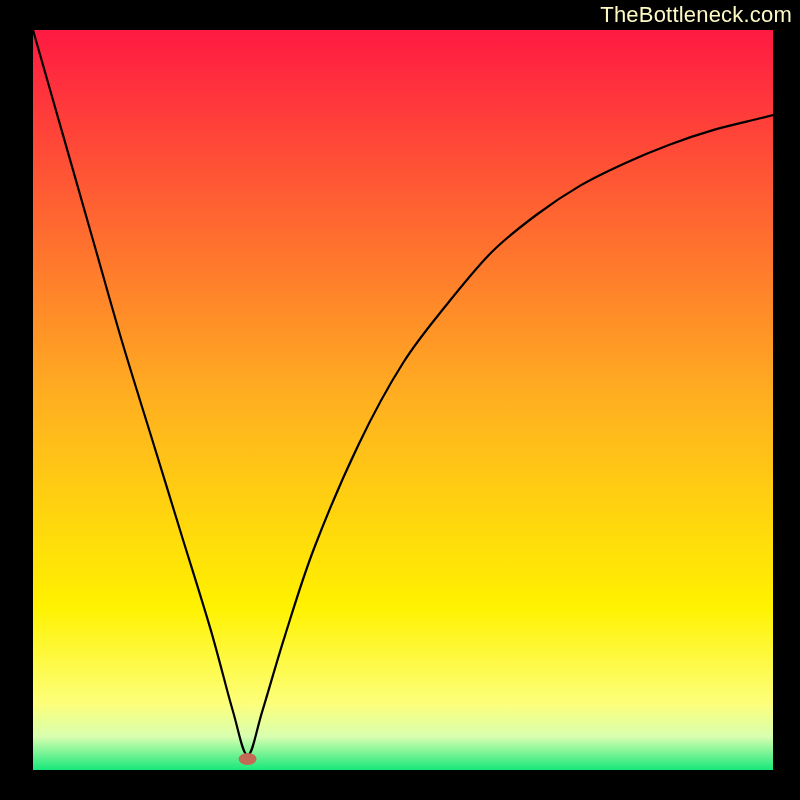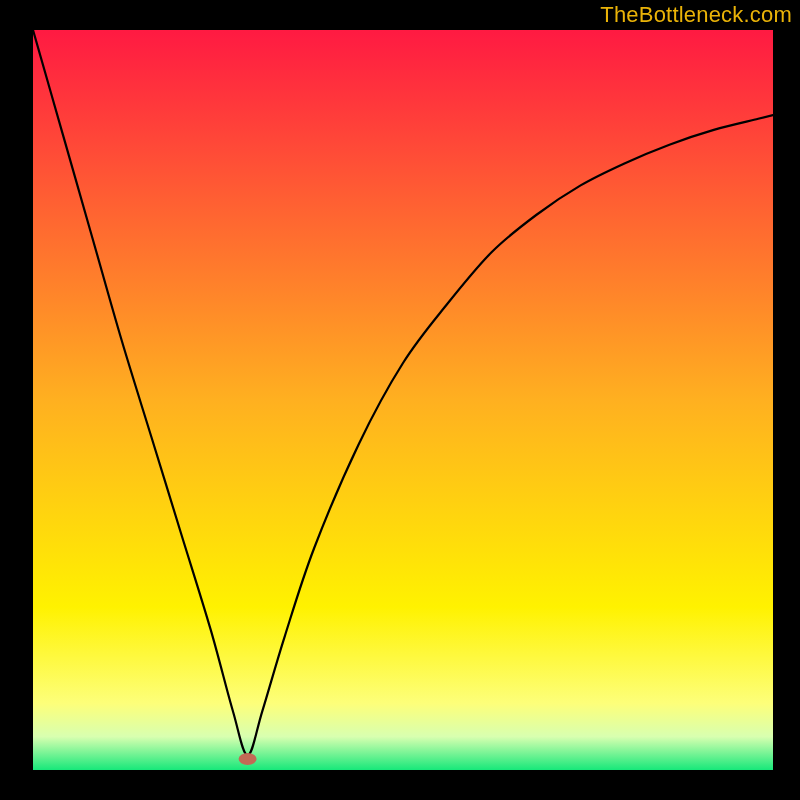--- a/index.html
+++ b/index.html
@@ -14,21 +14,21 @@
   .frame {
     position: relative;
     width: 800px;
     height: 800px;
     background: #000;
   }
   .watermark {
     position: absolute;
     top: 2px;
     right: 8px;
-    color: #eab308;
+    color: #fef9c3;
     font-size: 22px;
     font-weight: 500;
     letter-spacing: 0.2px;
     z-index: 5;
   }
   .plot-outer {
     position: absolute;
     left: 33px;
     top: 30px;
     width: 740px;

